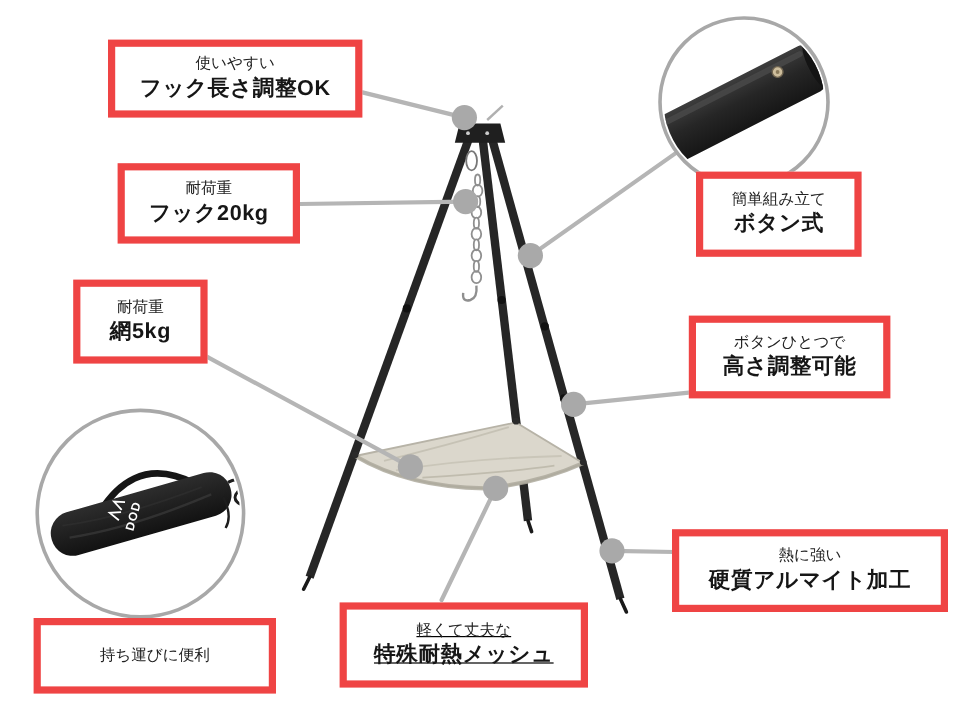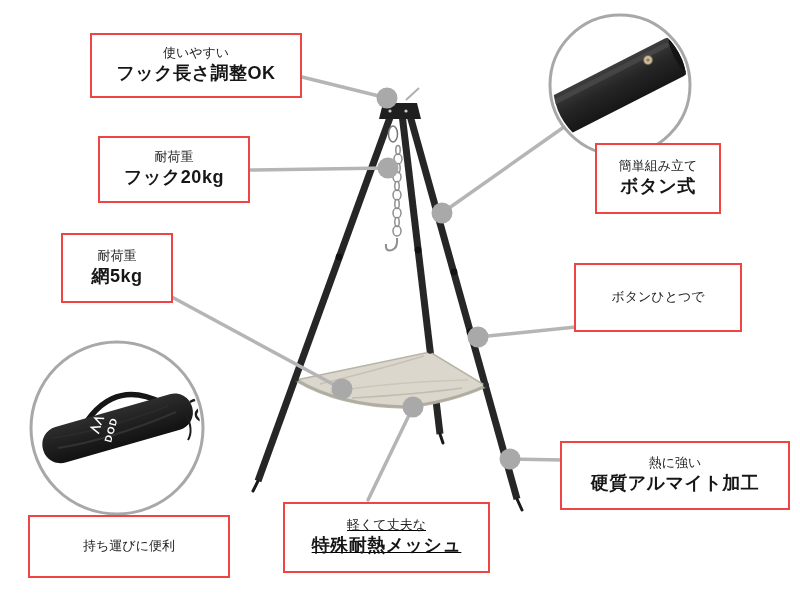--- a/index.html
+++ b/index.html
@@ -1,27 +1,27 @@
 <!DOCTYPE html>
 <html><head>
 <meta charset="utf-8">
 <style>
   html,body{margin:0;padding:0;}
   body{width:800px;height:600px;position:relative;background:#ffffff;overflow:hidden;
        font-family:"Liberation Sans", sans-serif;}
   #scene{position:absolute;left:0;top:0;z-index:1;}
-  .callout{position:absolute;z-index:3;background:#fff;border:2px solid #ef4444;
+  .callout{position:absolute;z-index:3;background:#fff;border:6px solid #ef4444;
            display:flex;flex-direction:column;align-items:center;justify-content:center;
            text-align:center;line-height:1.3;box-sizing:border-box;}
   .l1{font-size:13px;color:#222;}
   .l2{font-size:18px;font-weight:700;color:#161616;letter-spacing:0.5px;white-space:nowrap;}
   #c1{left:90px;top:33px;width:212px;height:65px;}
   #c2{left:98px;top:136px;width:152px;height:67px;}
   #c3{left:61px;top:233px;width:112px;height:70px;}
-  #c4{left:595px;top:143px;width:126px;height:71px;}
+  #c4{left:580px;top:143px;width:138px;height:71px;}
   #c5{left:574px;top:263px;width:168px;height:69px;}
   #c6{left:560px;top:441px;width:230px;height:69px;}
   #c7{left:283px;top:502px;width:207px;height:71px;text-decoration:underline;}
   #c8{left:28px;top:515px;width:202px;height:63px;}
 </style>
 </head>
 <body>
 
 <svg id="scene" width="800" height="600" viewBox="0 0 800 600">
   <defs>
@@ -158,20 +158,21 @@
 <div class="callout" id="c3">
   <span class="l1">耐荷重</span>
   <span class="l2">網5kg</span>
 </div>
 <div class="callout" id="c4">
   <span class="l1">簡単組み立て</span>
   <span class="l2">ボタン式</span>
 </div>
 <div class="callout" id="c5">
   <span class="l1">ボタンひとつで</span>
+  <span class="l2">高さ調整可能</span>
 </div>
 <div class="callout" id="c6">
   <span class="l1">熱に強い</span>
   <span class="l2">硬質アルマイト加工</span>
 </div>
 <div class="callout" id="c7">
   <span class="l1">軽くて丈夫な</span>
   <span class="l2">特殊耐熱メッシュ</span>
 </div>
 <div class="callout" id="c8">

